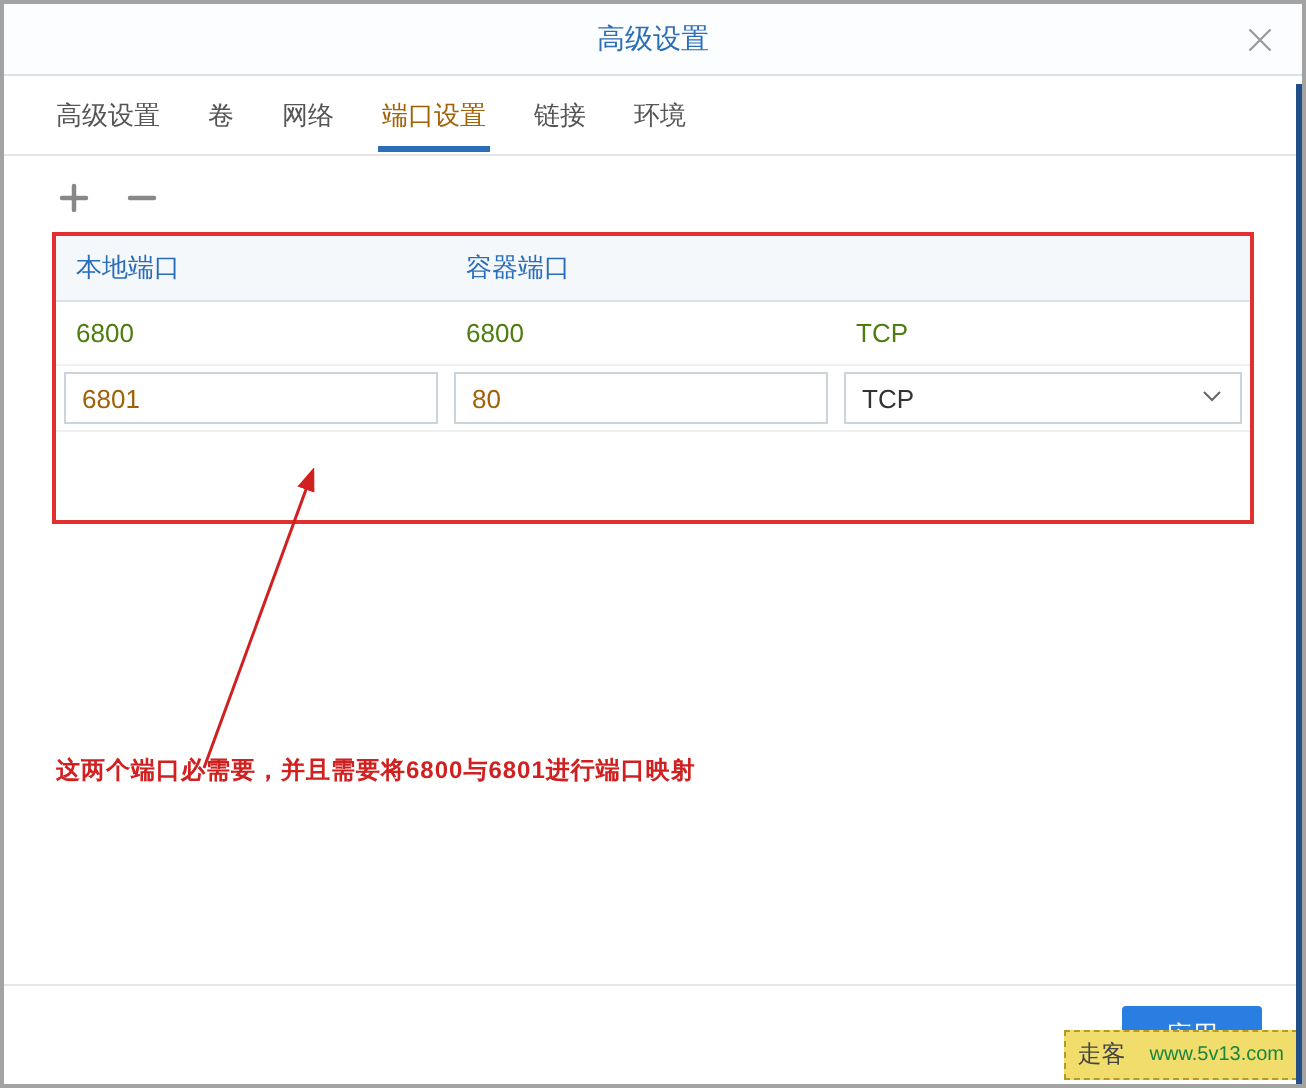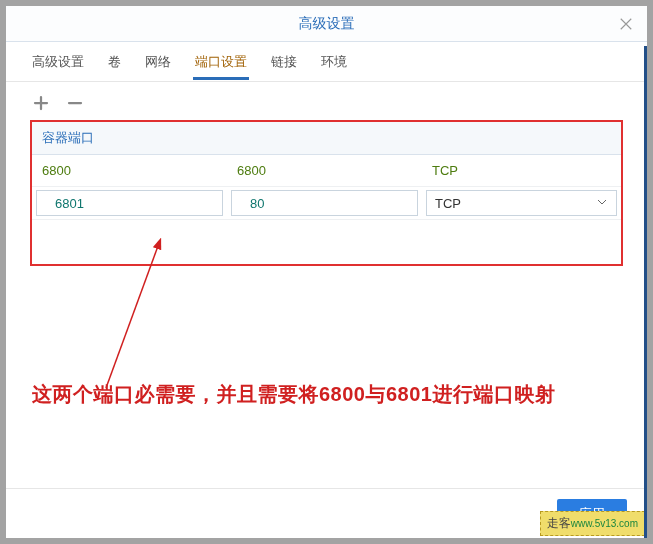--- a/index.html
+++ b/index.html
@@ -14,21 +14,21 @@
       width: 653px;
       height: 544px;
       background: #fff;
       position: relative;
       overflow: hidden;
     }
     .dialog {
       width: 653px;
       height: 544px;
       position: relative;
-      border: 6px solid #a3a3a3;
+      border: 2px solid #a3a3a3;
     }
     .titlebar {
       height: 36px;
       display: flex;
       align-items: center;
       justify-content: center;
       border-bottom: 1px solid #d9e2ec;
       position: relative;
       background: #fcfdfe;
     }
@@ -110,23 +110,23 @@
     .trow.static .td {
       color: #4d7c0f;
     }
     .trow.editing .td {
       padding: 3px 4px;
     }
     .inp {
       width: 100%;
       height: 26px;
       border: 1px solid #c9d4de;
-      padding: 0 18px;
+      padding: 0 8px;
       font-size: 13px;
-      color: #0f766e;
+      color: #a16207;
       outline: none;
       background: #fff;
     }
     .sel {
       width: 100%;
       height: 26px;
       border: 1px solid #c9d4de;
       padding: 0 8px;
       display: flex;
       align-items: center;
@@ -144,21 +144,21 @@
       position: absolute;
       left: 60px;
       top: 232px;
       pointer-events: none;
     }
     .callout {
       position: absolute;
       left: 26px;
       top: 375px;
       color: #d02020;
-      font-size: 20px;
+      font-size: 12px;
       font-weight: bold;
       letter-spacing: 0.5px;
     }
     .footer {
       position: absolute;
       bottom: 0;
       left: 0;
       right: 0;
       height: 50px;
       border-top: 1px solid #e6e6e6;
@@ -183,21 +183,21 @@
       position: absolute;
       right: 2px;
       bottom: 2px;
       background: #f0dd6b;
       border: 1px dashed #b89a20;
       padding: 3px 6px;
       font-size: 12px;
       color: #444;
       display: flex;
       align-items: center;
-      gap: 0;
+      gap: 12px;
     }
     .watermark .link {
       color: #1b863f;
       font-size: 10px;
     }
     .right-edge {
       position: absolute;
       right: 0;
       top: 40px;
       bottom: 0;
@@ -241,20 +241,21 @@
     <div class="iconbtn">
       <svg class="icon" viewBox="0 0 24 24">
           <path d="M4 12 L20 12" stroke="#888" stroke-width="3" stroke-linecap="round"></path>
         </svg>
     </div>
   </div>
 
   <div class="content">
     <div class="table-wrap">
       <div class="thead">
+        <div class="th c1">本地端口</div>
         <div class="th c2">容器端口</div>
       </div>
 
       <div class="trow static">
         <div class="td c1">6800</div>
         <div class="td c2">6800</div>
         <div class="td c3">TCP</div>
       </div>
 
       <div class="trow editing">

